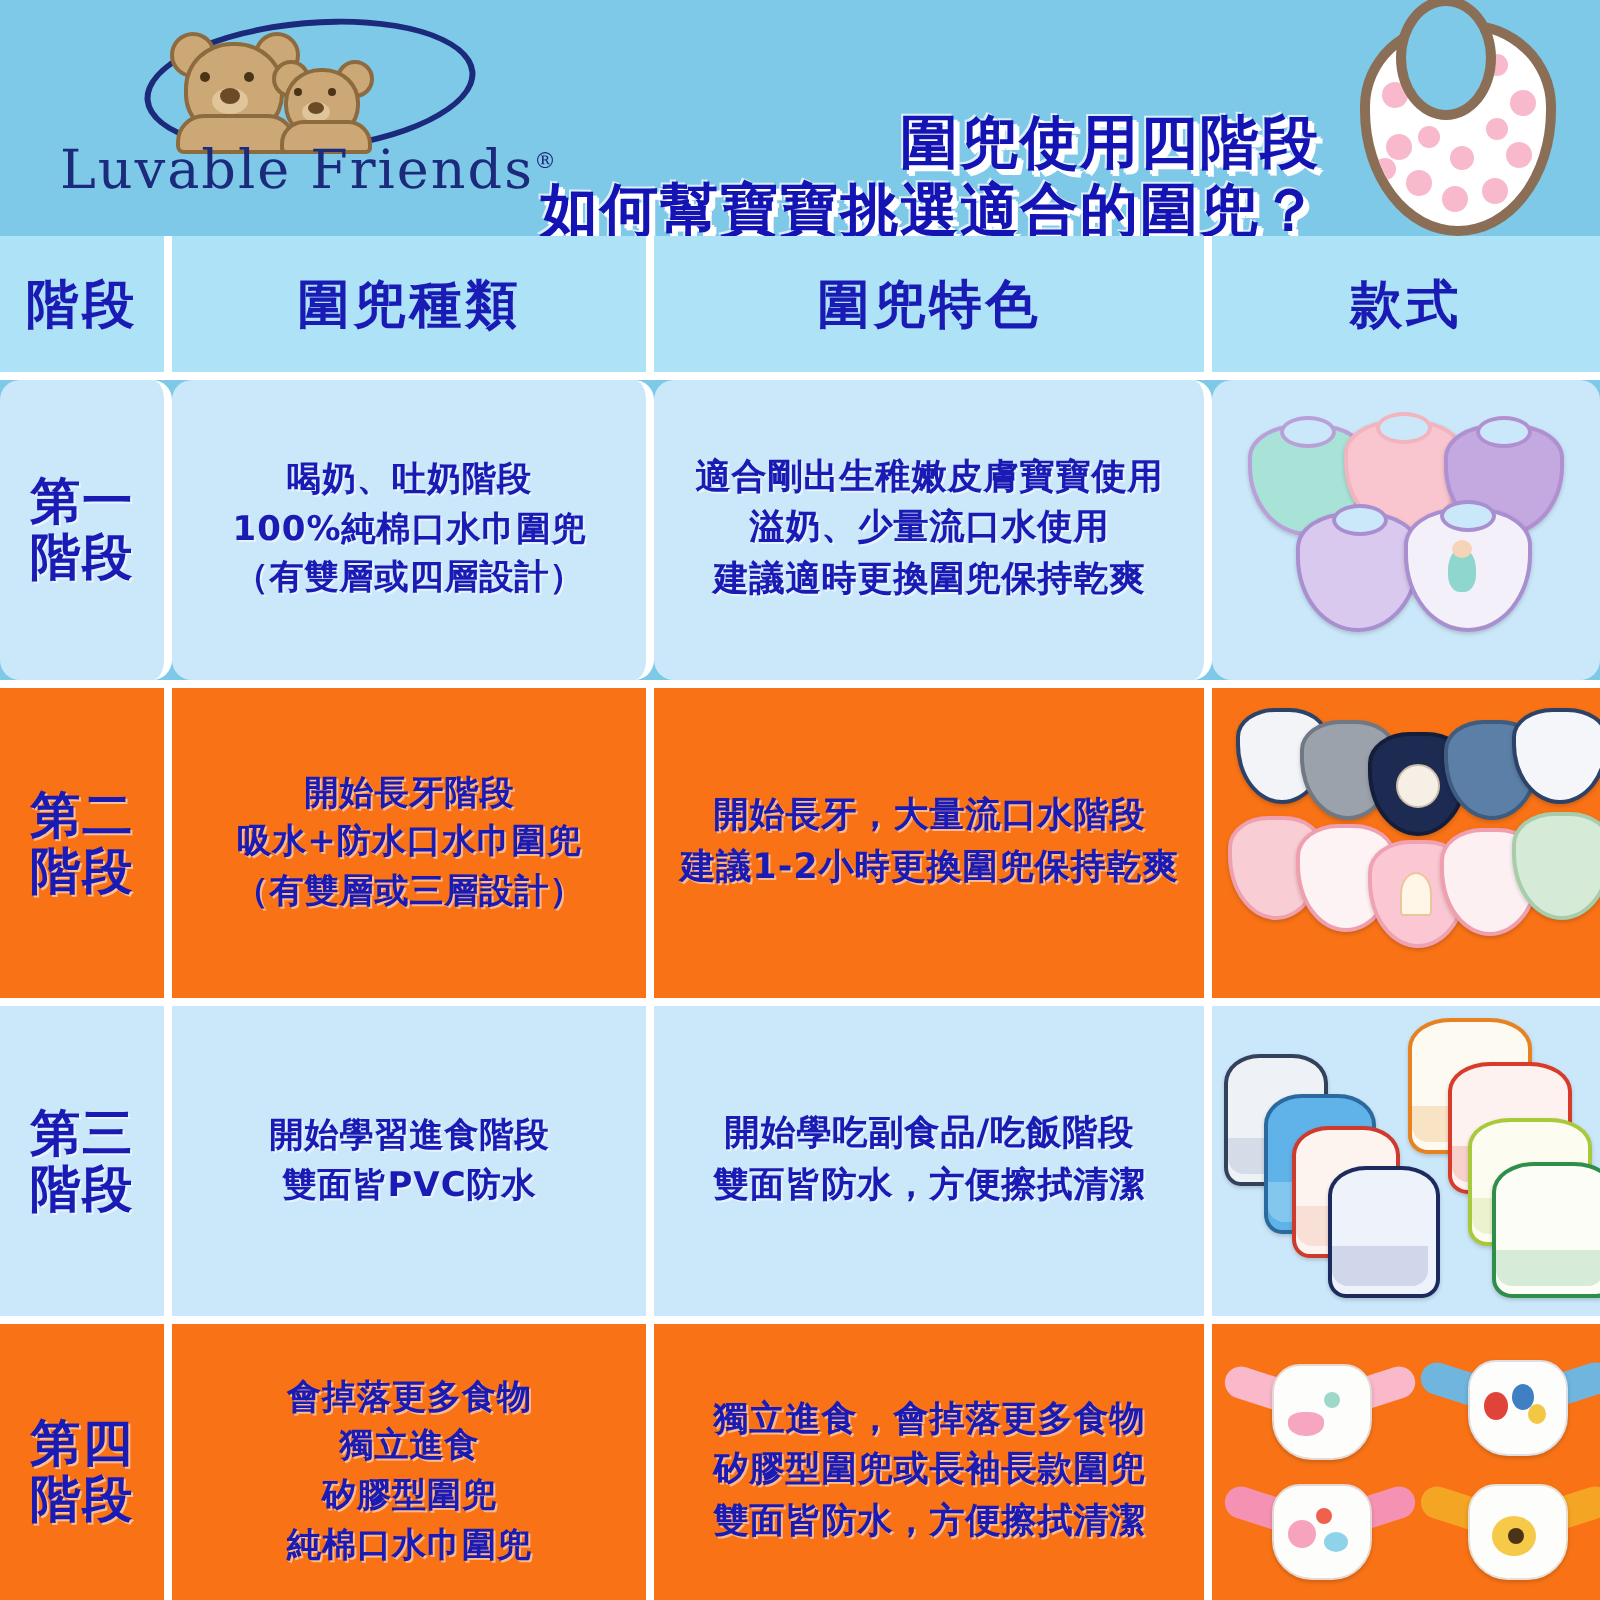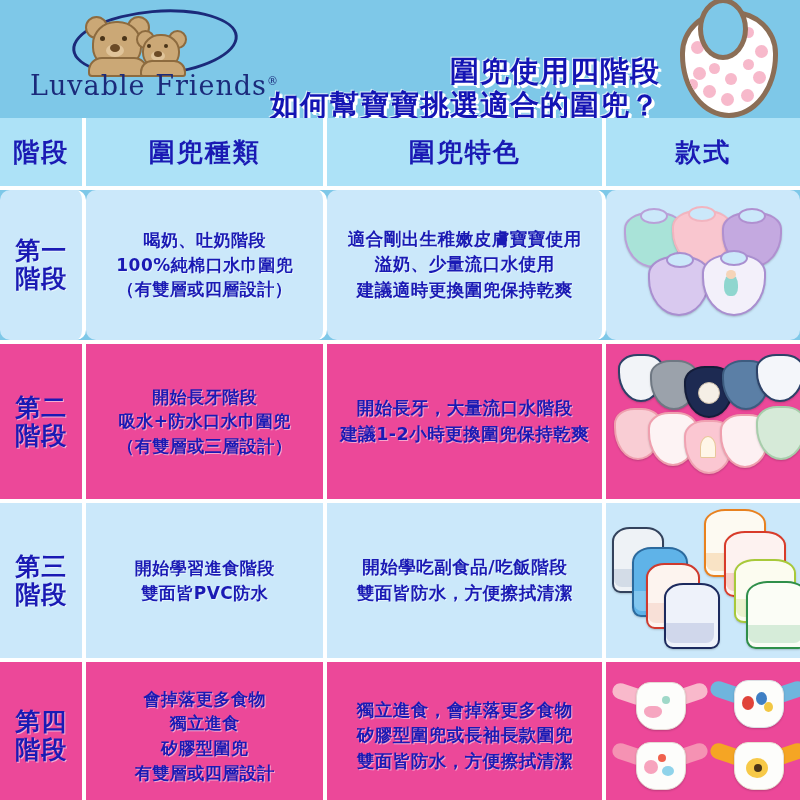--- a/index.html
+++ b/index.html
@@ -110,21 +110,21 @@
   }
   .cell:last-child{border-right:none;}
   .c1{width:92px;}
   .c2{width:257px;text-align:center;}
   .c3{width:298px;}
   .c4{width:207px;}
 
   .head-row .cell{height:68px;background:#ade2f7;font-size:26px;letter-spacing:2px;}
   .body-row{}
   .r-odd .cell{background:#cbe8fa;}
-  .r-even .cell{background:#ec4899;}
+  .r-even .cell{background:#f97316;}
 
   .stage-label{
     font-size:25px;line-height:1.12;letter-spacing:1px;
     text-shadow:1px 1px 0 rgba(255,255,255,.55);
   }
   .txt{
     font-size:17px;line-height:1.45;letter-spacing:.5px;
     text-shadow:1px 1px 0 rgba(255,255,255,.5);
     padding:0 4px;
   }
@@ -344,21 +344,21 @@
         <div class="stage-label">
           <div>第四</div>
           <div>階段</div>
         </div>
       </div>
       <div class="cell c2">
         <div class="txt">
           <div>會掉落更多食物</div>
           <div>獨立進食</div>
           <div>矽膠型圍兜</div>
-          <div>有雙層或四層設計</div>
+          <div>純棉口水巾圍兜</div>
         </div>
       </div>
       <div class="cell c3">
         <div class="txt wide">
           <div>獨立進食，會掉落更多食物</div>
           <div>矽膠型圍兜或長袖長款圍兜</div>
           <div>雙面皆防水，方便擦拭清潔</div>
         </div>
       </div>
       <div class="cell c4">

